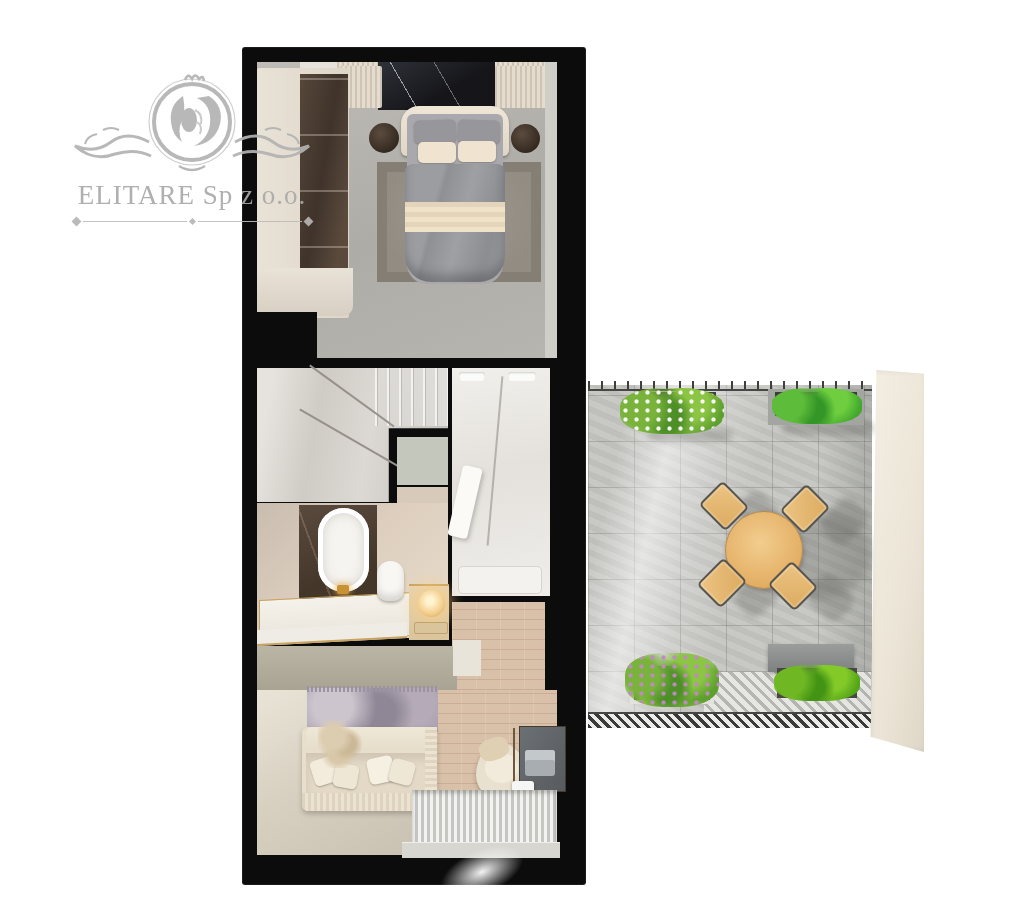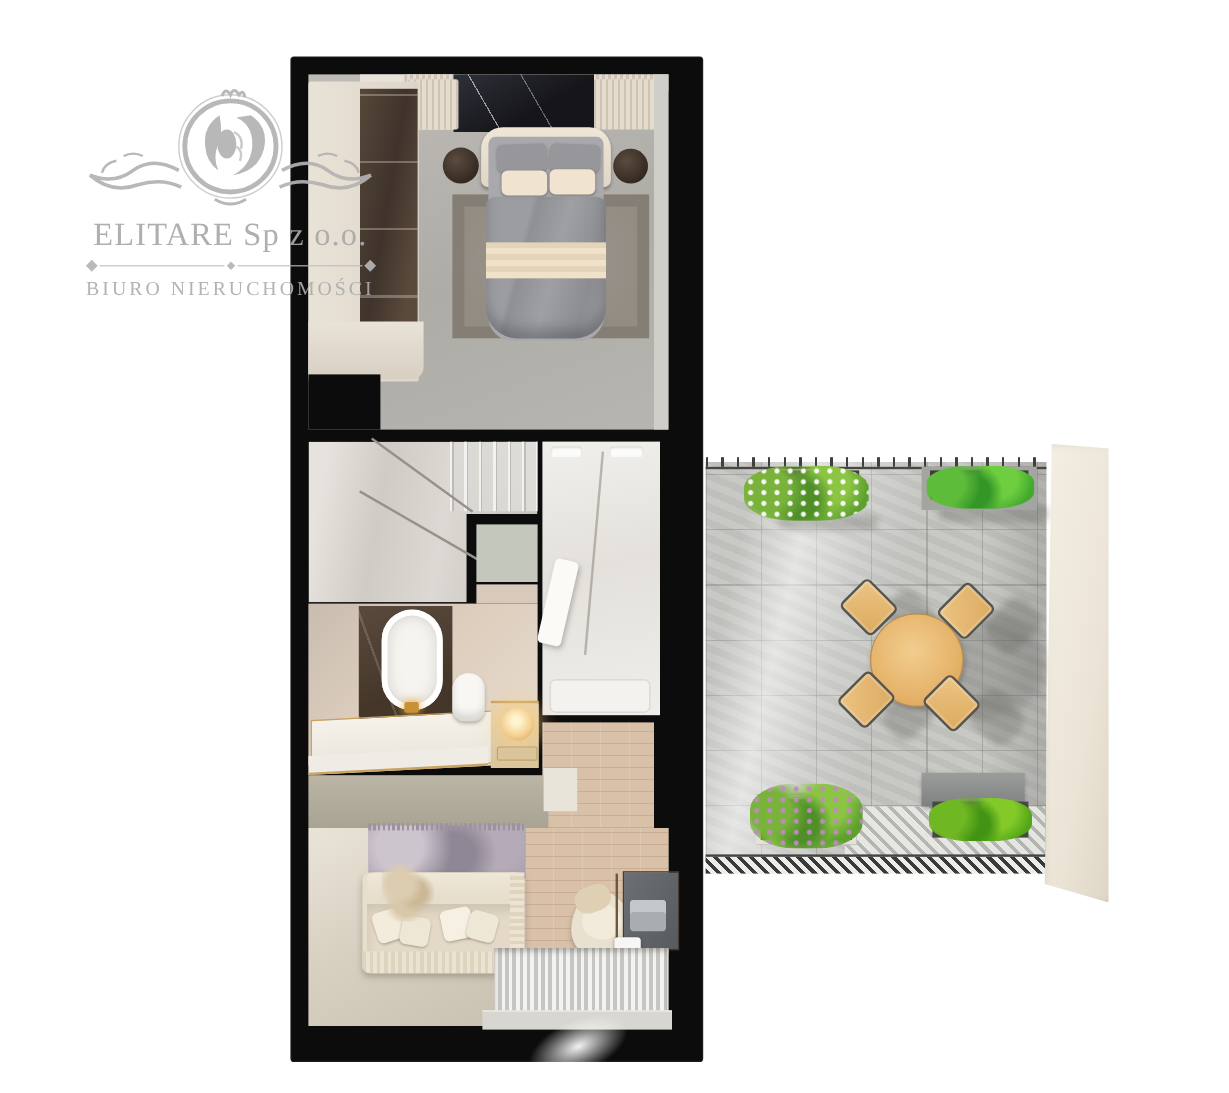--- a/index.html
+++ b/index.html
@@ -263,16 +263,15 @@
       <path d="M112 96 q13 8 26 0" stroke-width="2.5"></path>
     </svg>
     <div id="wm-title">ELITARE Sp z o.o.</div>
     <div class="wm-divider">
       <span class="wm-diamond"></span>
       <span class="wm-line"></span>
       <span class="wm-diamond small"></span>
       <span class="wm-line"></span>
       <span class="wm-diamond"></span>
     </div>
-    <div id="wm-sub">BIURO NIERUCHOMOŚCI</div>
   </div>
 
 </div>
 
 </body></html>

